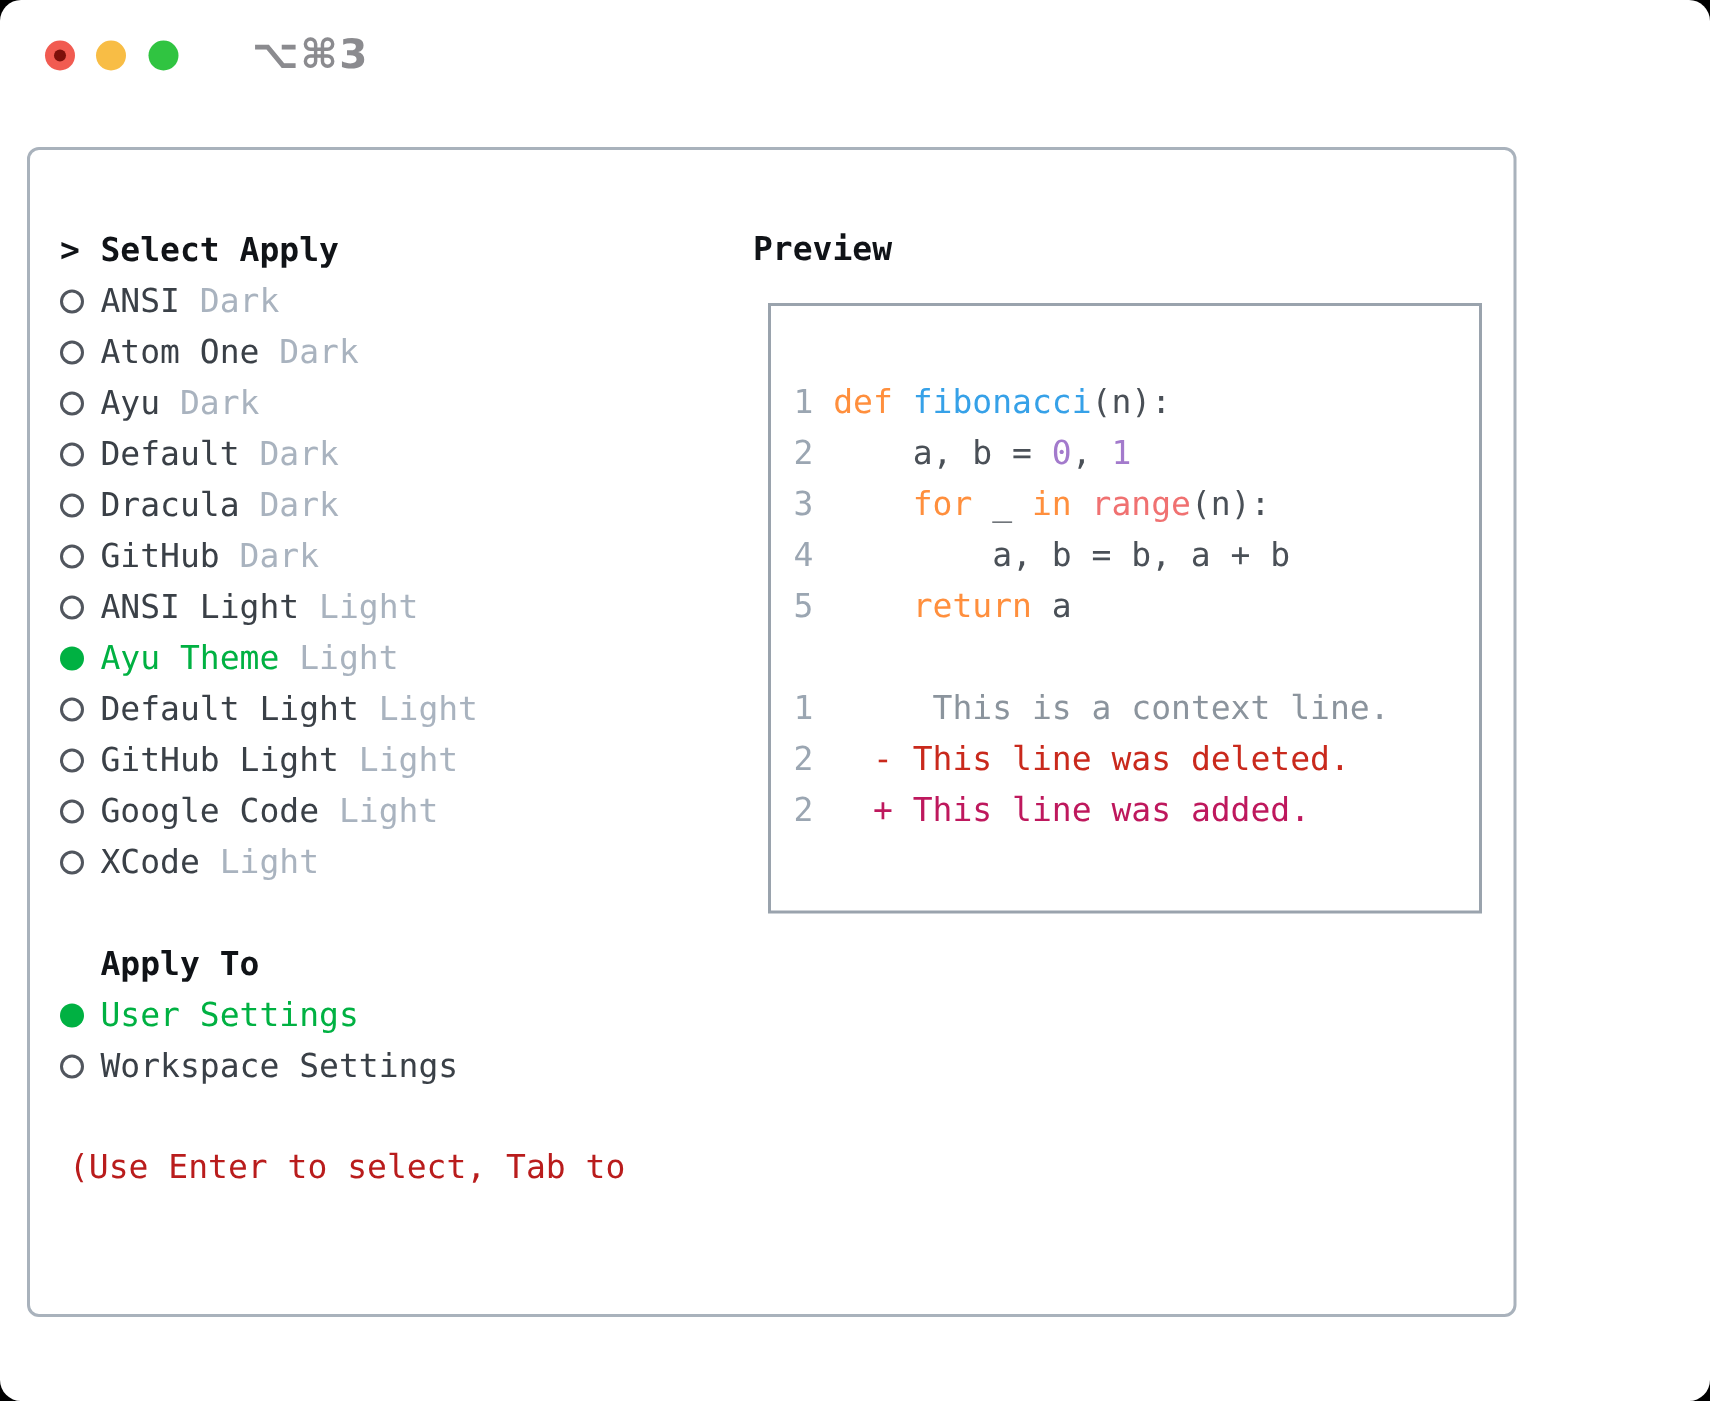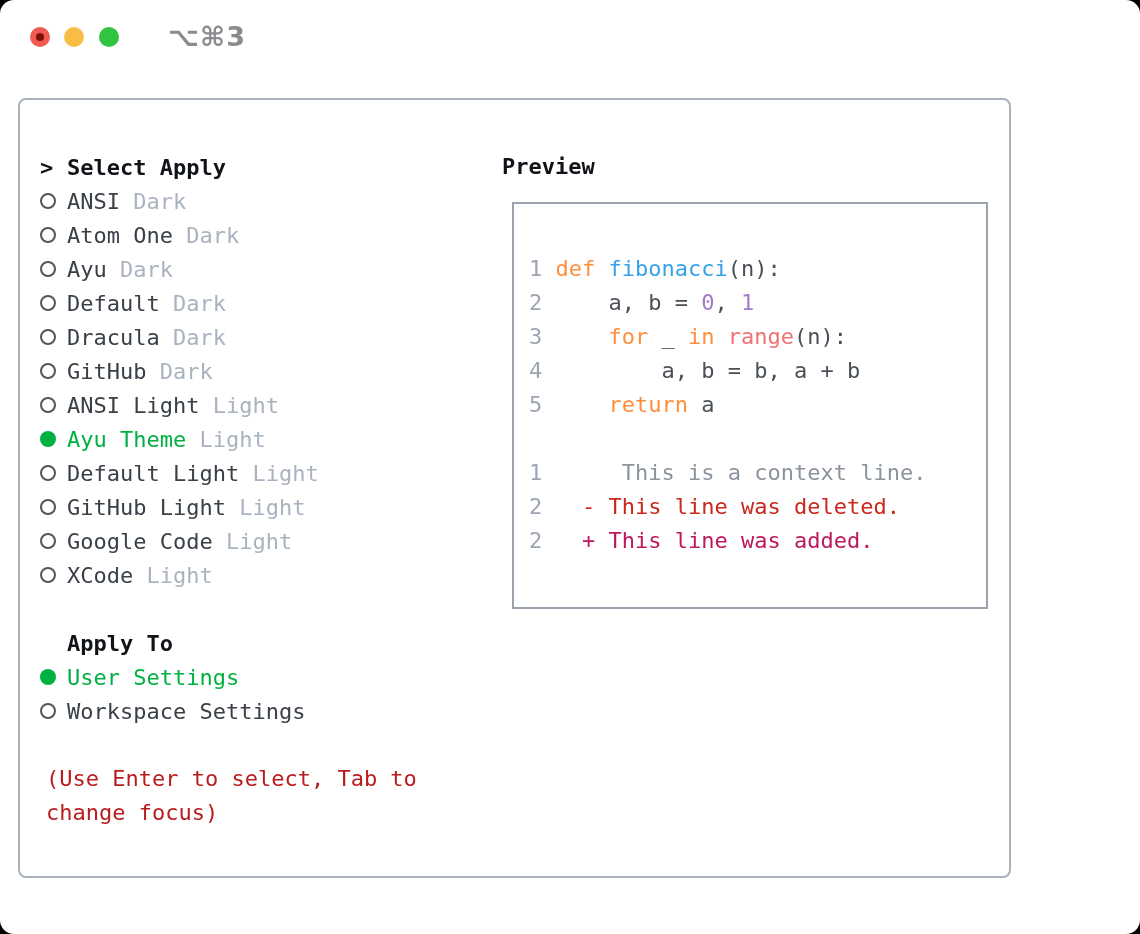--- a/index.html
+++ b/index.html
@@ -98,21 +98,20 @@
         <span class="header-text">Apply To</span>
       </div>
       <div id="apply-rows">
           <div class="row selected"><span class="marker"><span class="radio on"></span></span><span class="label"><span class="name">User Settings</span></span></div>
           <div class="row"><span class="marker"><span class="radio"></span></span><span class="label"><span class="name">Workspace Settings</span></span></div>
         </div>
     </div>
 
     <div class="hint-block">
       <div>(Use Enter to select, Tab to</div>
-      <div>change focus)</div>
     </div>
 
     <div class="preview-label">Preview</div>
 
     <div class="preview-box">
       <div class="code" id="code-lines">
           <div class="code-line"><span class="lineno">1 </span><span class="keyword">def</span><span class="codetext"> </span><span class="function">fibonacci</span><span class="codetext">(n):</span></div>
           <div class="code-line"><span class="lineno">2</span><span class="codetext">     a, b = </span><span class="number">0</span><span class="codetext">, </span><span class="number">1</span></div>
           <div class="code-line"><span class="lineno">3</span><span class="codetext">     </span><span class="keyword">for</span><span class="codetext"> _ </span><span class="keyword">in</span><span class="codetext"> </span><span class="builtin">range</span><span class="codetext">(n):</span></div>
           <div class="code-line"><span class="lineno">4</span><span class="codetext">         a, b = b, a + b</span></div>

